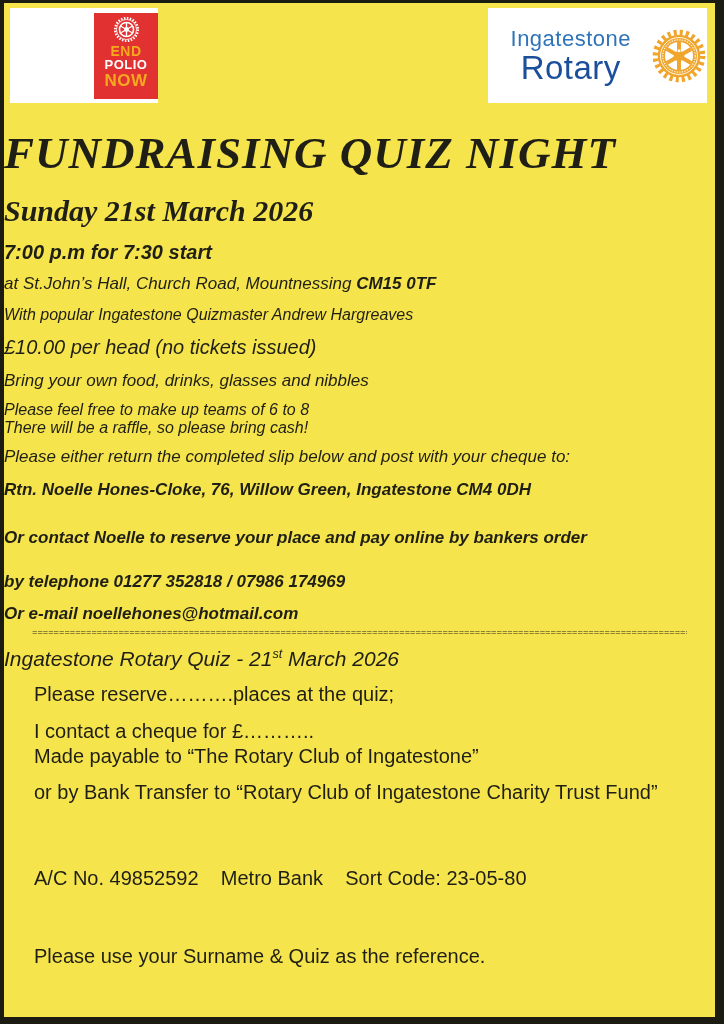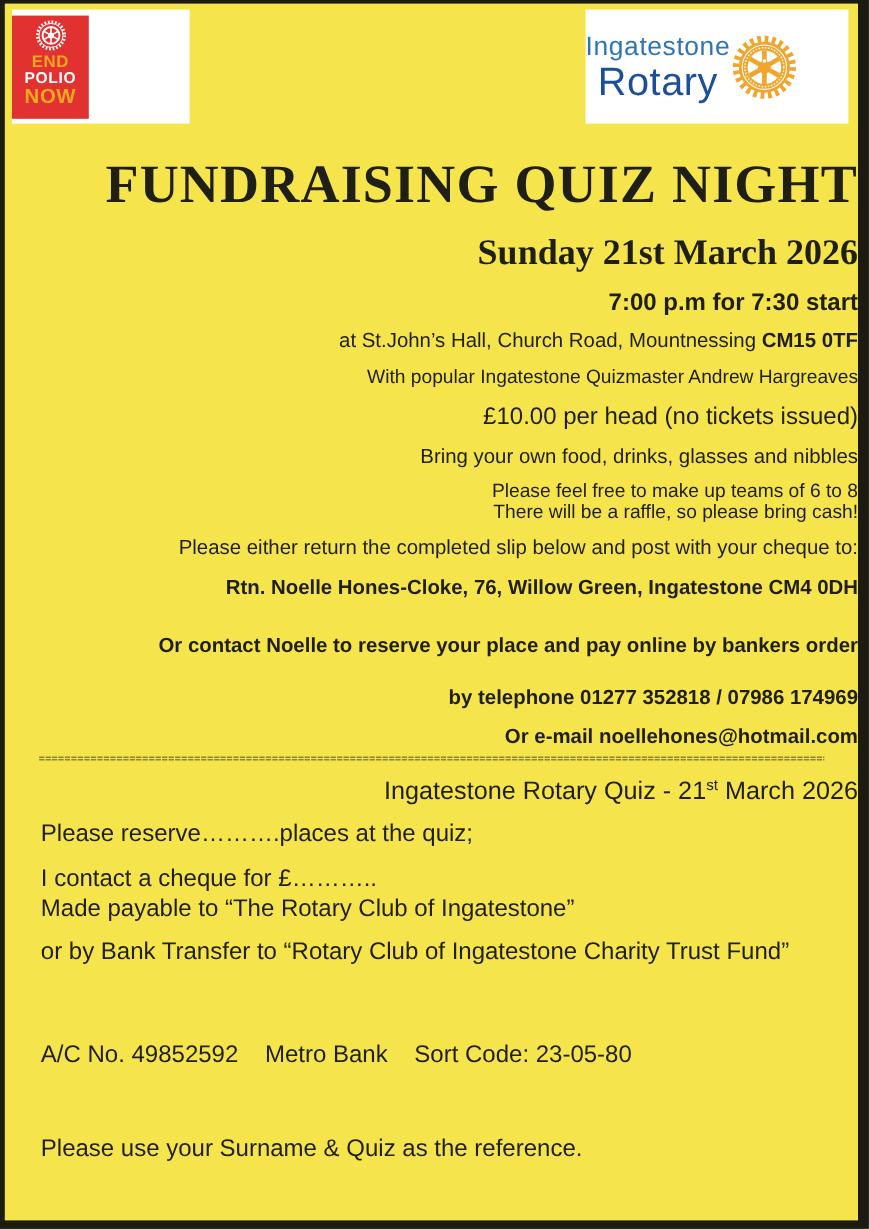--- a/index.html
+++ b/index.html
@@ -7,35 +7,35 @@
     width:724px; height:1024px; box-sizing:border-box;
     background:#1b1b12;
     padding:3px 9px 7px 4px;
   }
   .flyer {
     width:100%; height:100%; box-sizing:border-box;
     background:#F6E44D; color:#1f1f16;
     font-family:"Liberation Sans", sans-serif;
     overflow:hidden; position:relative;
   }
-  .c { text-align:right; }
+  .c { text-align:left;font-style:italic; }
   .b { font-weight:bold; }
 
   
   .logos { display:flex; justify-content:space-between; align-items:flex-start;
            padding:5px 8px 0 6px; height:95px; }
-  .logo-card { background:#ffffff; display:flex; align-items:center; justify-content:flex-start; }
+  .logo-card { background:#ffffff; display:flex; align-items:center; justify-content:flex-end; }
   .epn-box { width:148px; height:95px; }
   .epn-card { width:64px; height:86px; background:#E23131; box-sizing:border-box;
               display:flex; flex-direction:column; align-items:center; padding-top:3px; }
   .epn-word { font-weight:bold; line-height:1.04; letter-spacing:0.5px; }
   .w-end  { color:#F5A91E; font-size:14px; margin-top:1px; }
   .w-polio{ color:#ffffff; font-size:13px; }
   .w-now  { color:#F5A91E; font-size:17px; }
-  .rot-box { width:219px; height:95px; gap:1px; }
+  .rot-box { width:219px; height:95px; gap:20px; }
   .rot-col { text-align:center; line-height:1; }
   .rot-club  { color:#2F74B8; font-size:22px; letter-spacing:0.5px; }
   .rot-brand { color:#1B4E9B; font-size:33px; font-weight:normal; margin-top:1px; letter-spacing:0.5px; }
 
   
   .title { font-family:"Liberation Serif", serif; font-weight:bold; font-size:45px;
            line-height:1; letter-spacing:1px; margin-top:28px; }
   .date  { font-family:"Liberation Serif", serif; font-weight:bold; font-size:30px;
            line-height:1.2; margin-top:17px; }
   .time   { font-size:20px; font-weight:bold; margin-top:12px; }

